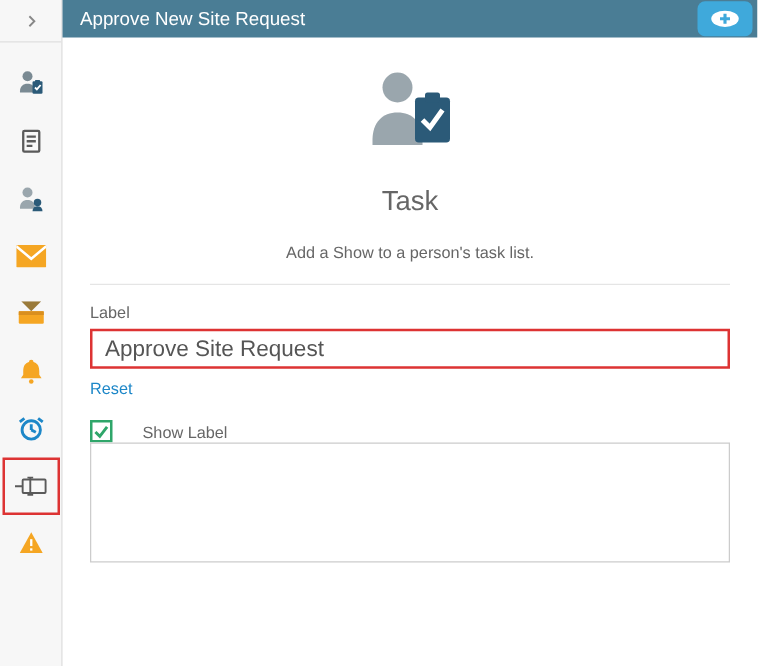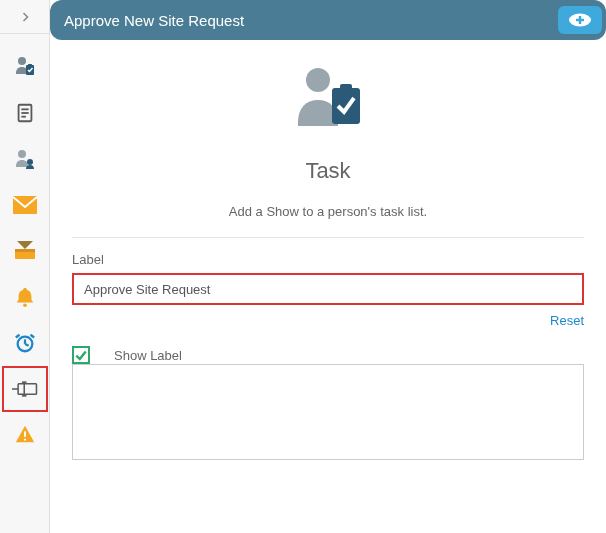--- a/index.html
+++ b/index.html
@@ -8,33 +8,33 @@
 
   
   .rail { width: 50px; min-width: 50px; background: #f7f7f7; border-right: 1px solid #e0e0e0; display: flex; flex-direction: column; align-items: center; }
   .rail-top { width: 100%; height: 34px; display: flex; align-items: center; justify-content: center; border-bottom: 1px solid #e0e0e0; }
   .rail-items { width: 100%; display: flex; flex-direction: column; align-items: center; padding-top: 10px; gap: 0; }
   .rail-item { width: 46px; height: 46px; display: flex; align-items: center; justify-content: center; border: 2px solid transparent; cursor: pointer; }
   .rail-item.highlight { border: 2px solid #d33; }
 
   
   .main { flex: 1; display: flex; flex-direction: column; min-width: 0; }
-  .header { height: 40px; background: #4a7d95; display: flex; align-items: center; border-radius: 12px; }
+  .header { height: 30px; background: #4a7d95; display: flex; align-items: center; }
   .header-title { color: #fff; font-size: 15px; padding-left: 14px; flex: 1; white-space: nowrap; overflow: hidden; text-overflow: ellipsis; }
   .header-action { width: 44px; height: 28px; margin-right: 4px; margin-left: 6px; background: #3fa9db; border-radius: 6px; display: flex; align-items: center; justify-content: center; cursor: pointer; }
 
   .content { flex: 1; padding: 16px 22px; overflow: auto; }
   .hero { display: flex; flex-direction: column; align-items: center; text-align: center; margin-top: 6px; gap: 14px; }
   .hero-title { font-size: 22px; color: #666; margin-top: 10px; font-weight: 400; }
   .hero-sub { font-size: 13px; color: #666; margin-top: 6px; }
   .divider { border: none; border-top: 1px solid #e5e5e5; margin: 18px 0 14px 0; }
 
   .field-label { font-size: 13px; color: #666; margin-bottom: 6px; }
-  .text-input { width: 100%; height: 32px; border: 2px solid #d33; padding: 0 10px; font-size: 13px; color: #555; outline: none; }
-  .reset-row { display: flex; justify-content: flex-end; margin-top: 8px; }
+  .text-input { width: 100%; height: 32px; border: 2px solid #d33; padding: 0 10px; font-size: 18px; color: #555; outline: none; }
+  .reset-row { display: flex; justify-content: flex-start; margin-top: 8px; }
   .reset-link { color: #1d87c8; font-size: 13px; cursor: pointer; }
 
   .checkbox-row { display: flex; align-items: center; margin-top: 18px; gap: 24px; }
   .custom-checkbox { width: 18px; height: 18px; border: 2px solid #2fa66a; display: flex; align-items: center; justify-content: center; cursor: pointer; }
   .checkbox-label { font-size: 13px; color: #666; }
 
   .desc-label { font-size: 13px; color: #666; margin-top: 22px; margin-bottom: 8px; }
   .desc-area { width: 100%; height: 96px; border: 1px solid #ccc; resize: none; padding: 8px; font-family: inherit; font-size: 13px; outline: none; }
 
   svg { display: block; }

